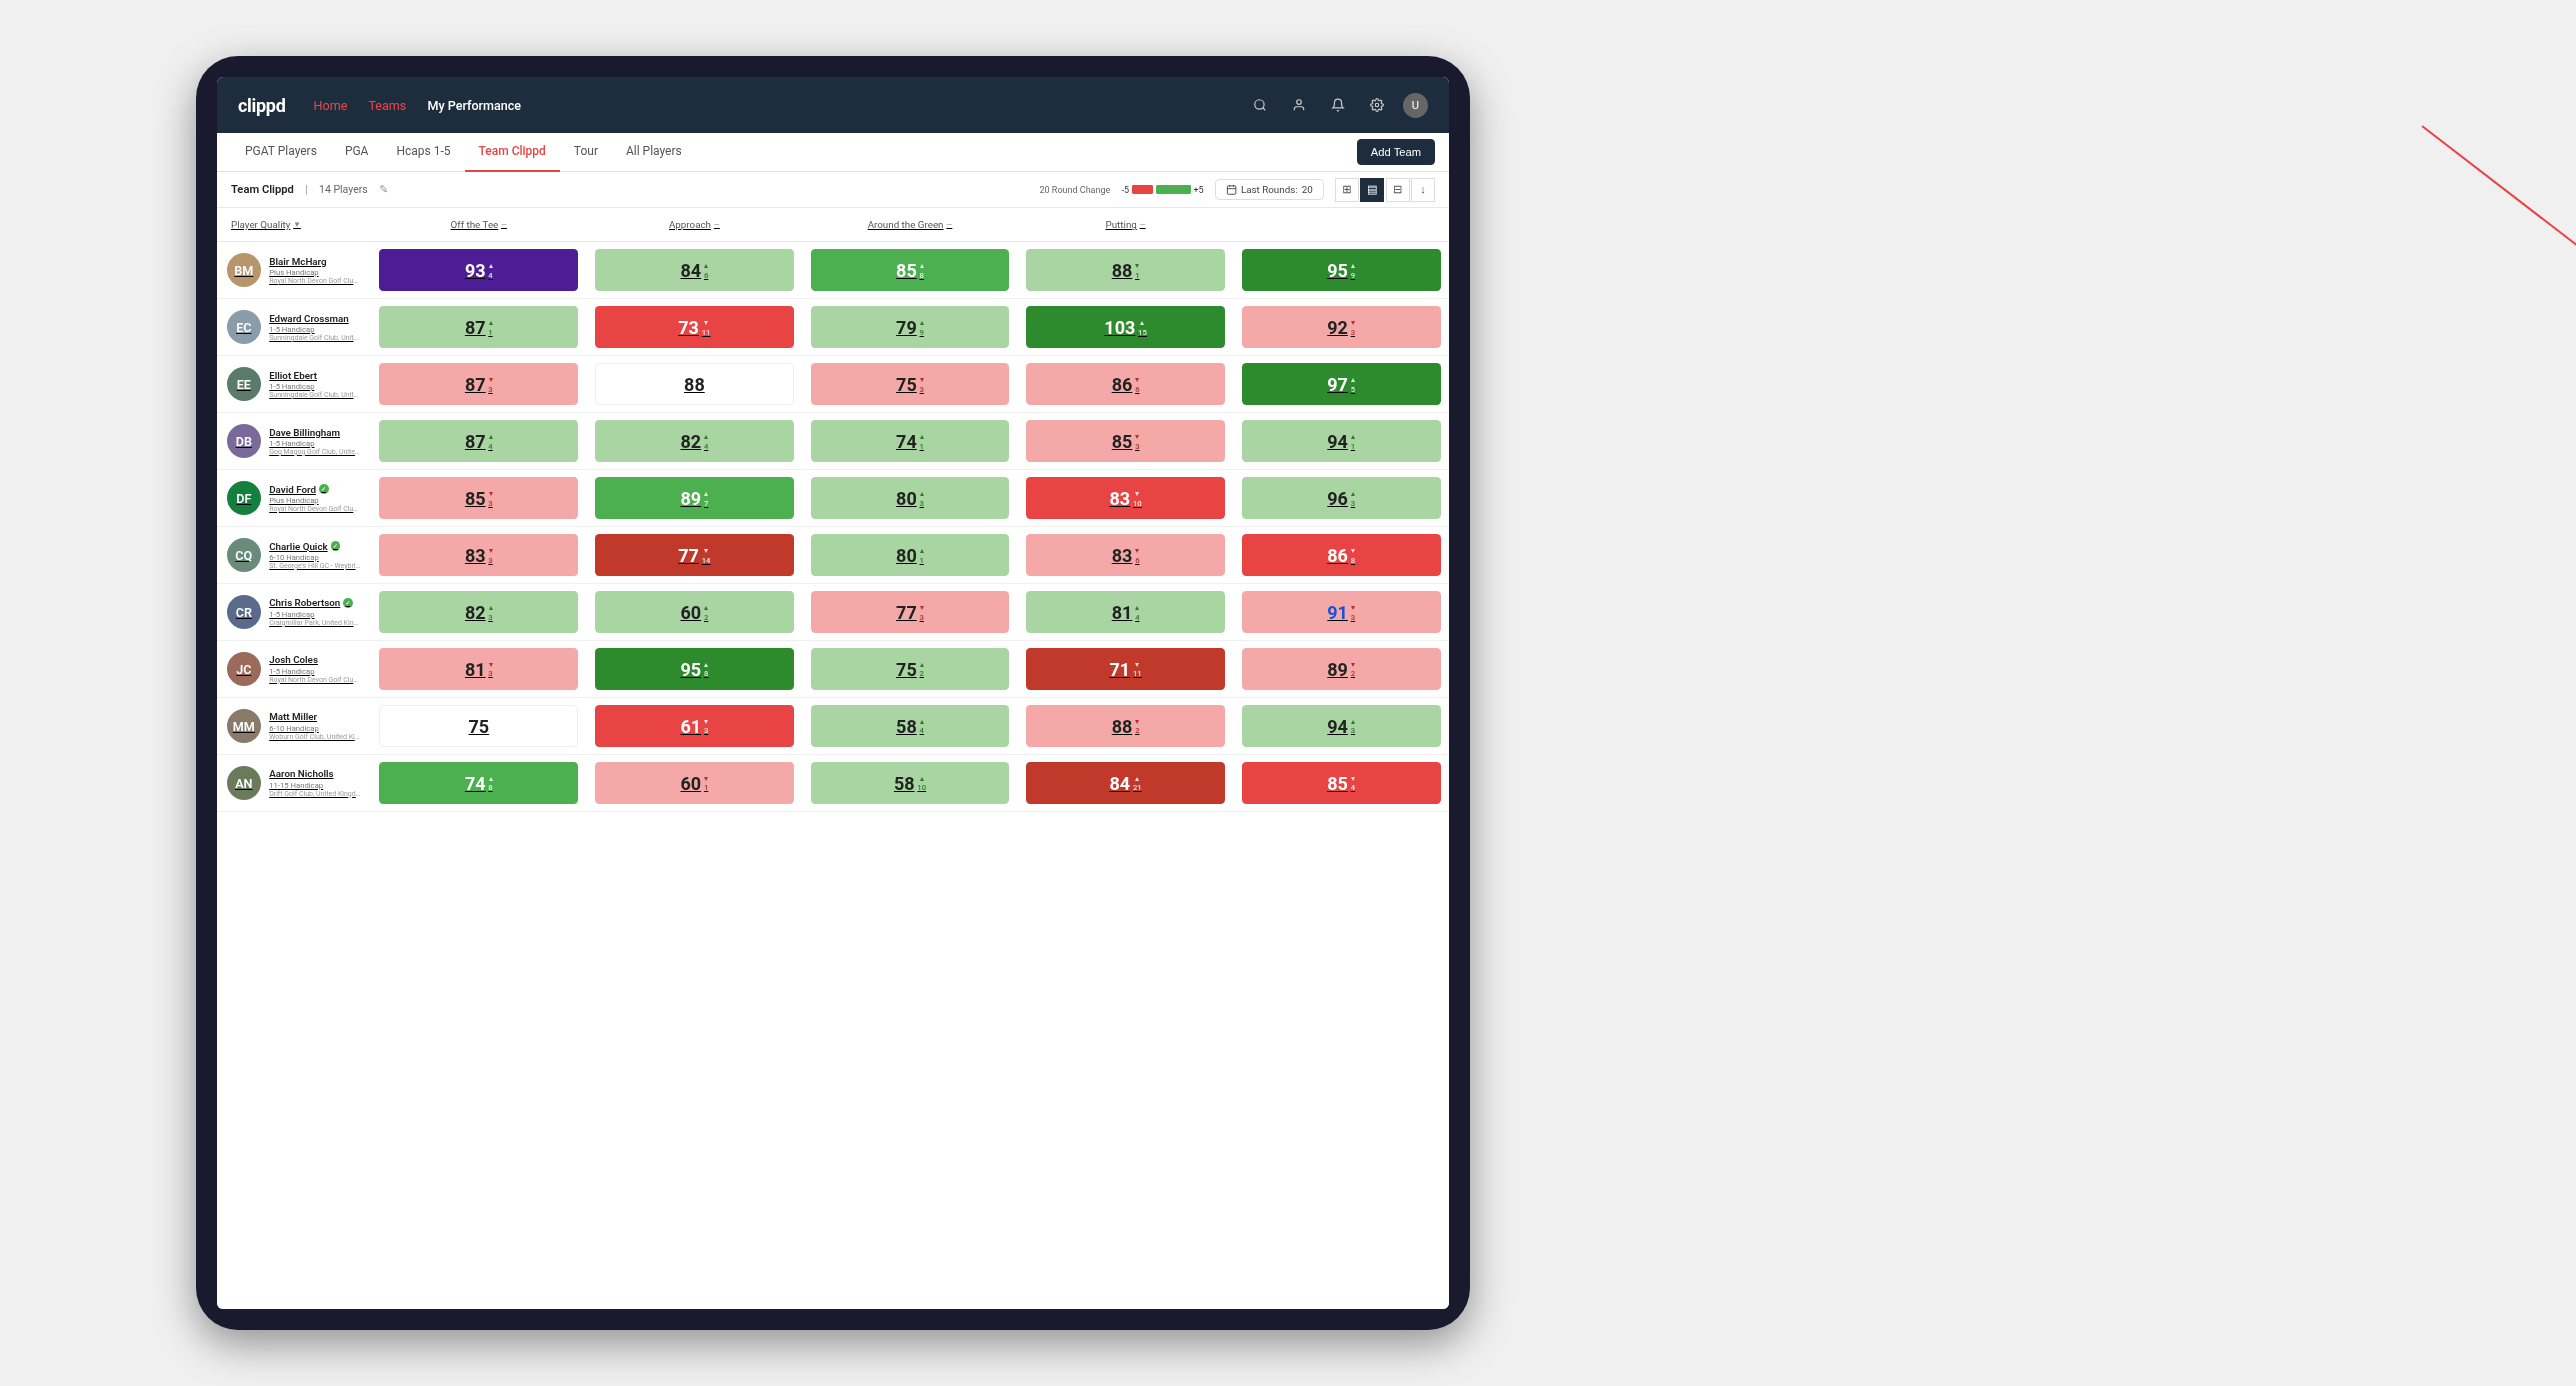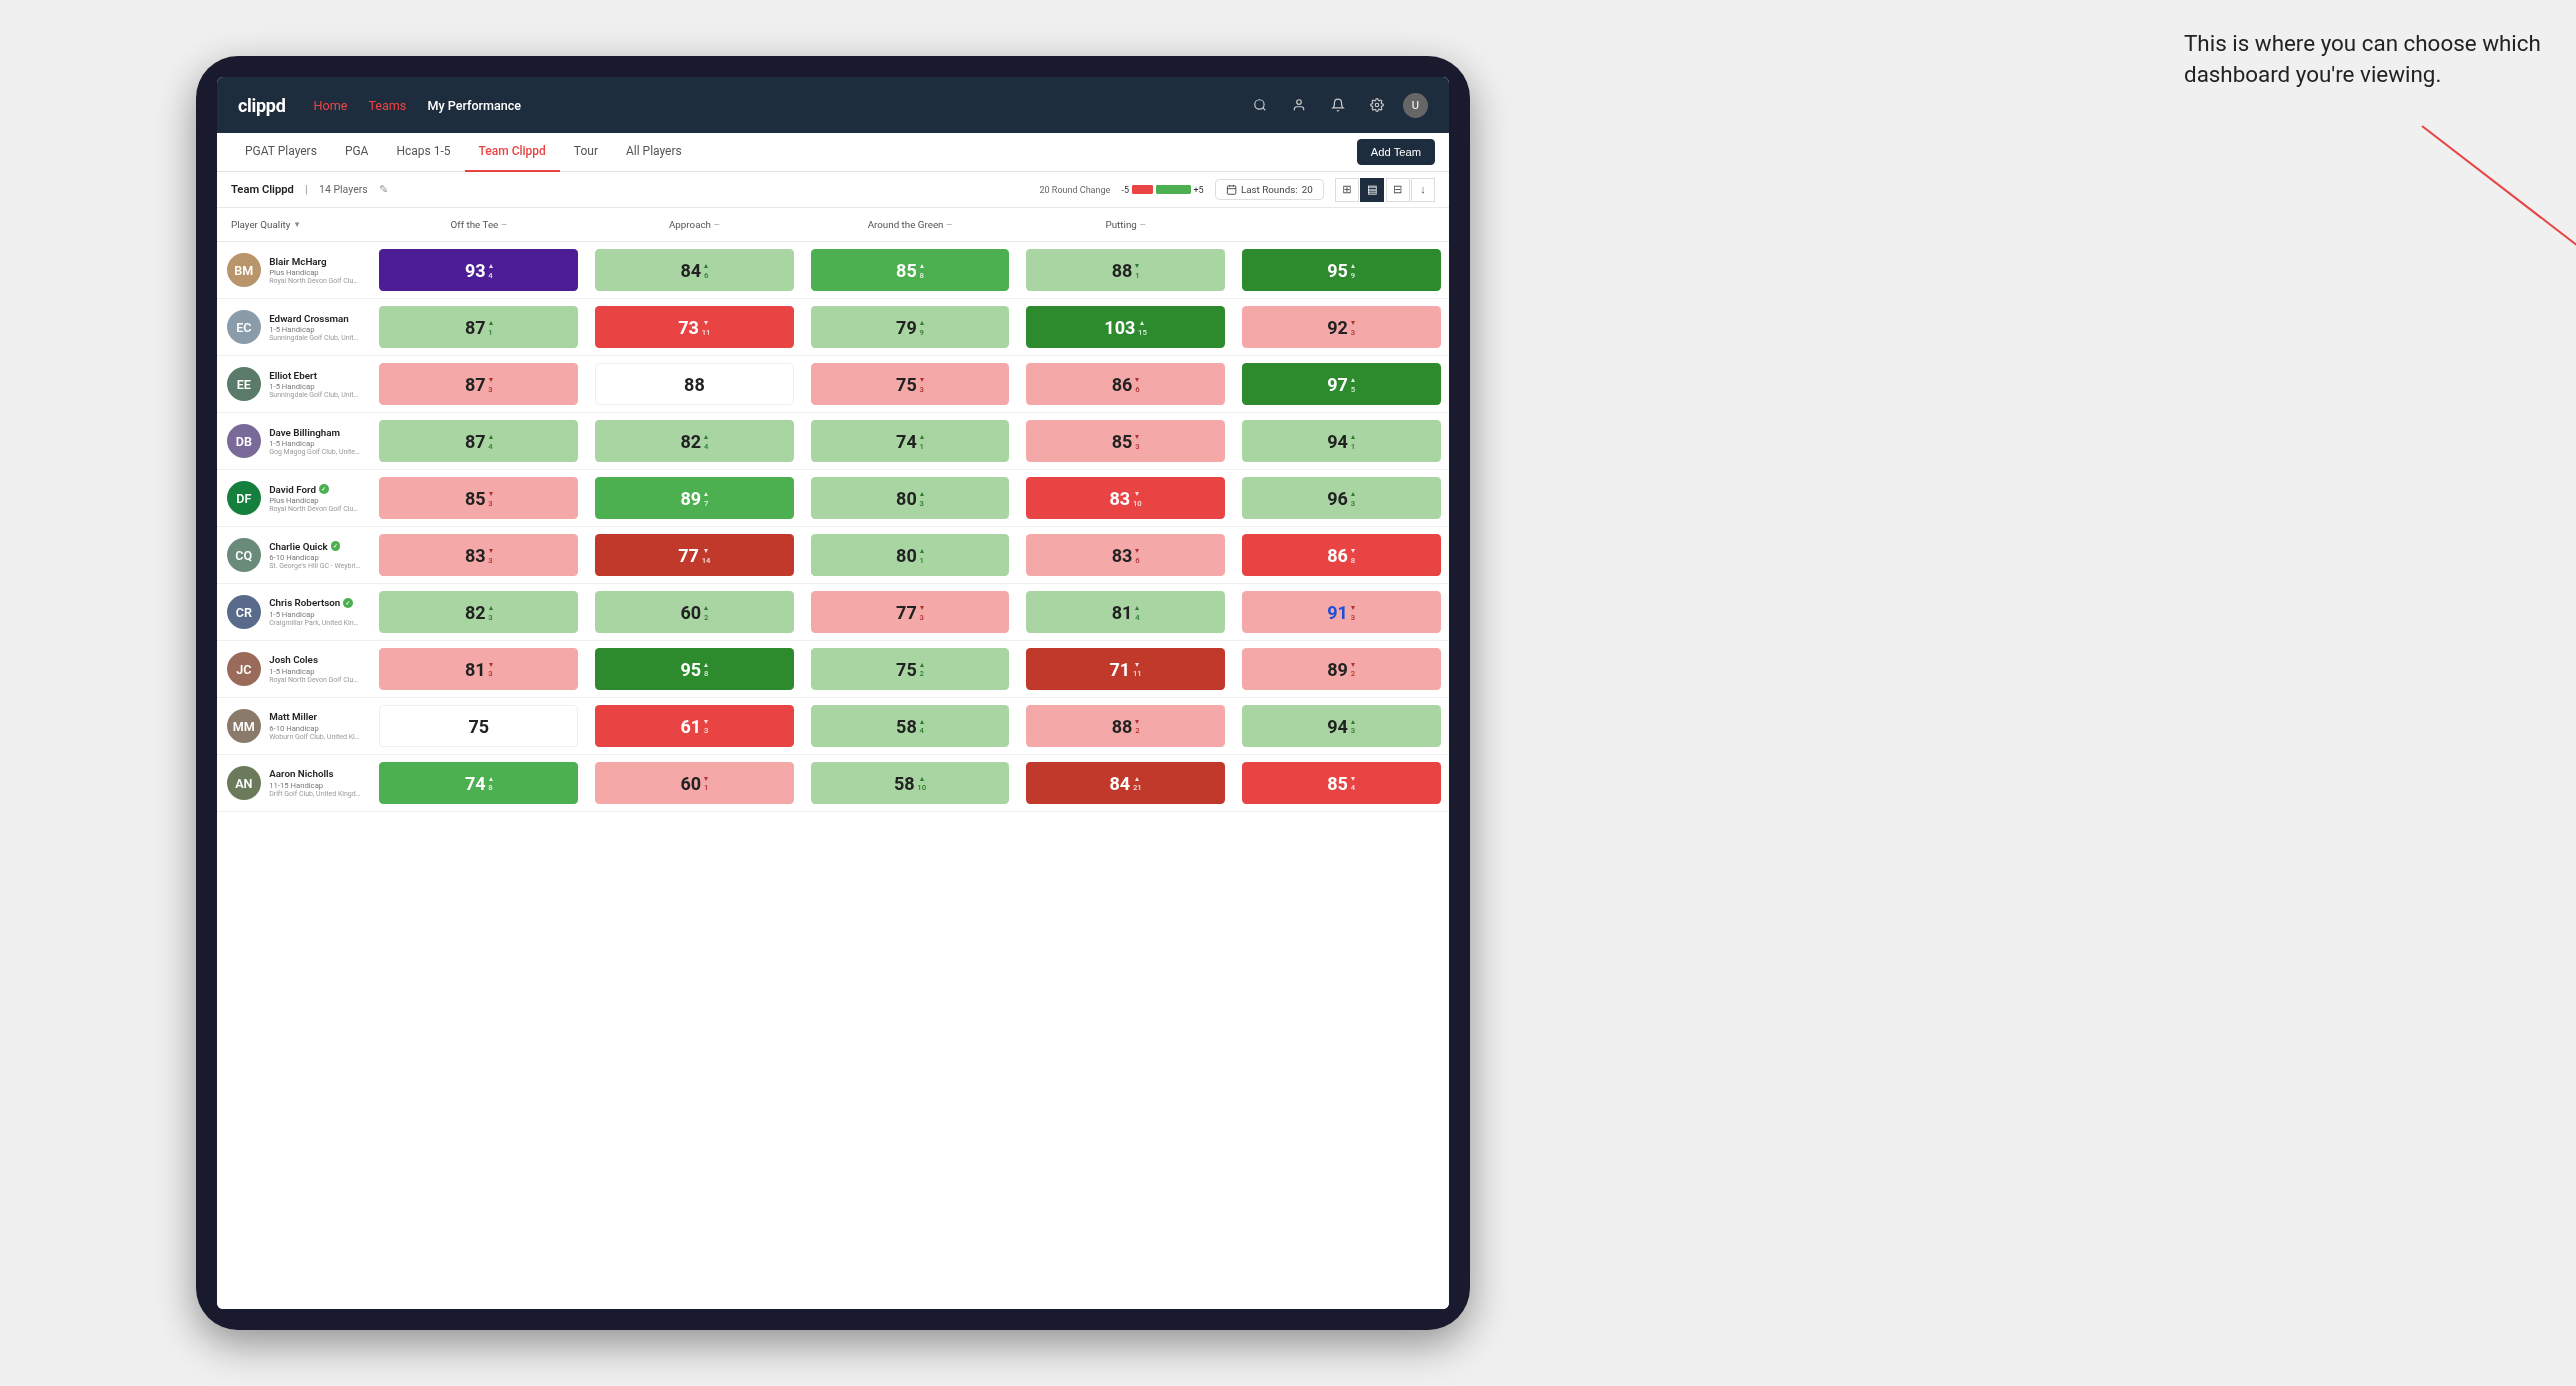--- a/index.html
+++ b/index.html
@@ -234,20 +234,21 @@
       color: #555;
       background: #fff;
     }
     .view-btn.active { background: #1e2d3d; color: #fff; border-color: #1e2d3d; }
 
     
     .main-content {
       flex: 1;
       overflow-y: auto;
       background: #fff;
+      text-decoration: underline;
     }
 
     
     .col-headers {
       display: grid;
       grid-template-columns: 154px 1fr 1fr 1fr 1fr 1fr;
       background: #fff;
       border-bottom: 0.7px solid #e8e8e8;
       padding: 7px 0;
       position: sticky;
@@ -373,21 +374,20 @@
       border-left: 2.8px solid transparent;
       border-right: 2.8px solid transparent;
       border-top: 4.2px solid currentColor;
     }
 
   </style>
 </head>
 <body>
 
 <div class="annotation-area">
-  <div class="annotation-text">This is where you can choose which dashboard you're viewing.</div>
 
   <svg width="280" height="210" style="position:absolute; top:84px; right:-140px; pointer-events:none;" viewBox="0 0 400 300">
     <defs>
       <marker id="arrowhead" markerWidth="10" markerHeight="7" refX="10" refY="3.5" orient="auto">
         <polygon points="0 0, 10 3.5, 0 7" fill="#e84444"></polygon>
       </marker>
     </defs>
     <line x1="20" y1="20" x2="280" y2="220" stroke="#e84444" stroke-width="3" marker-end="url(#arrowhead)"></line>
   </svg>
 

